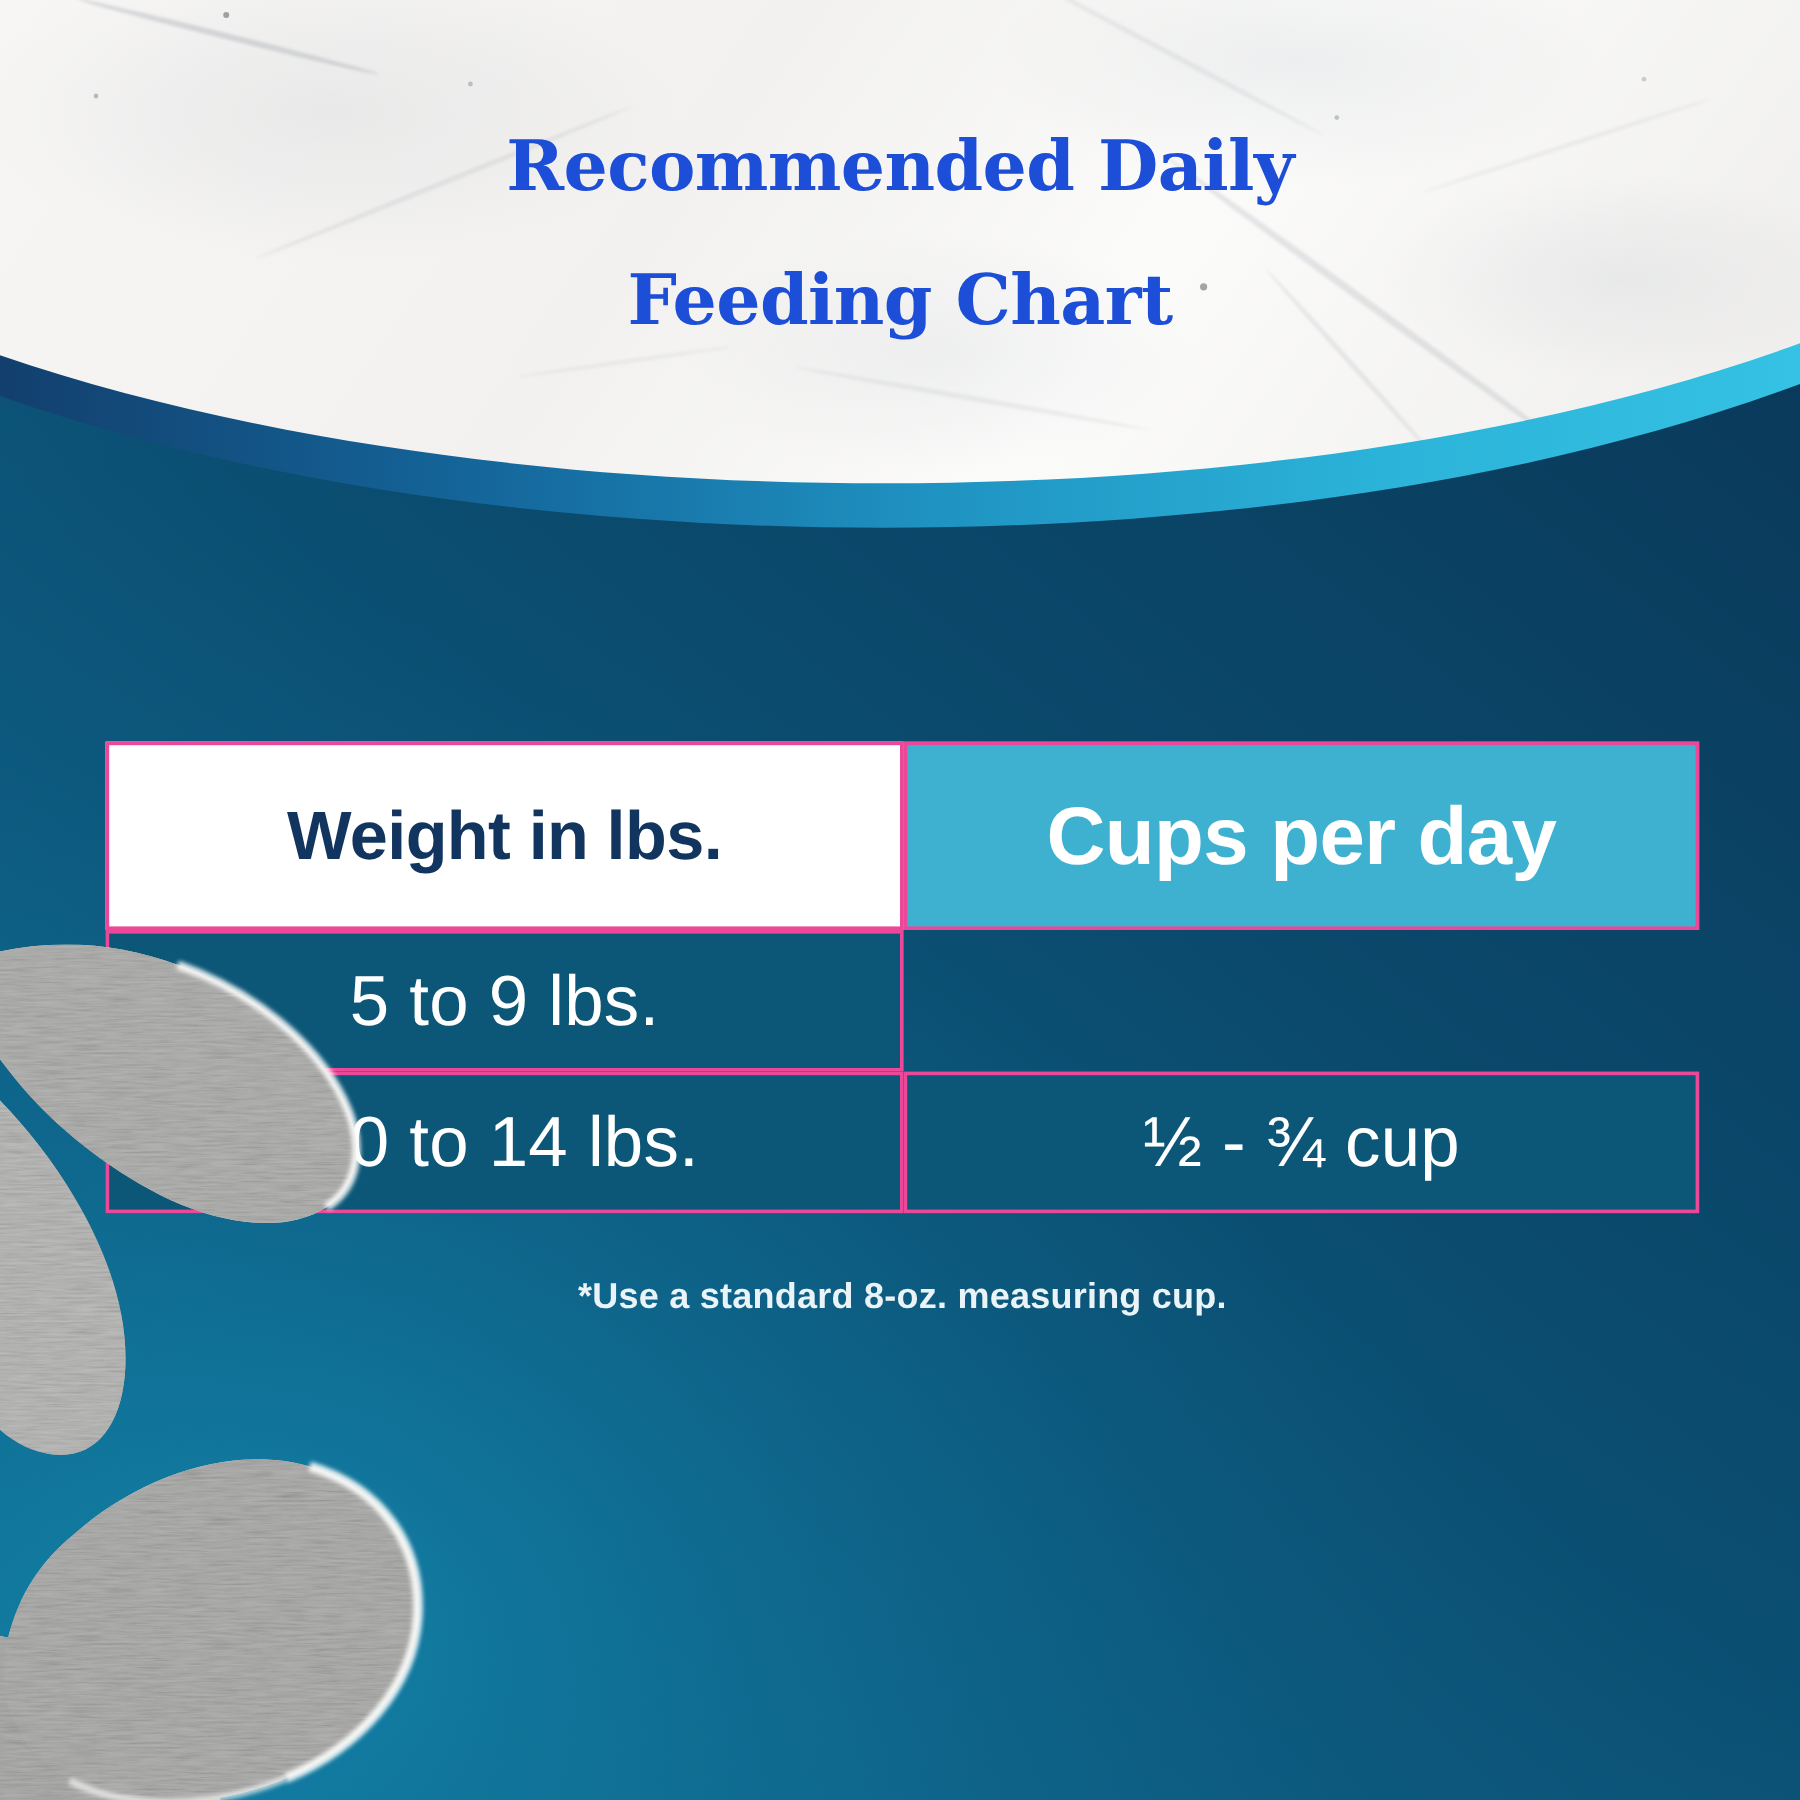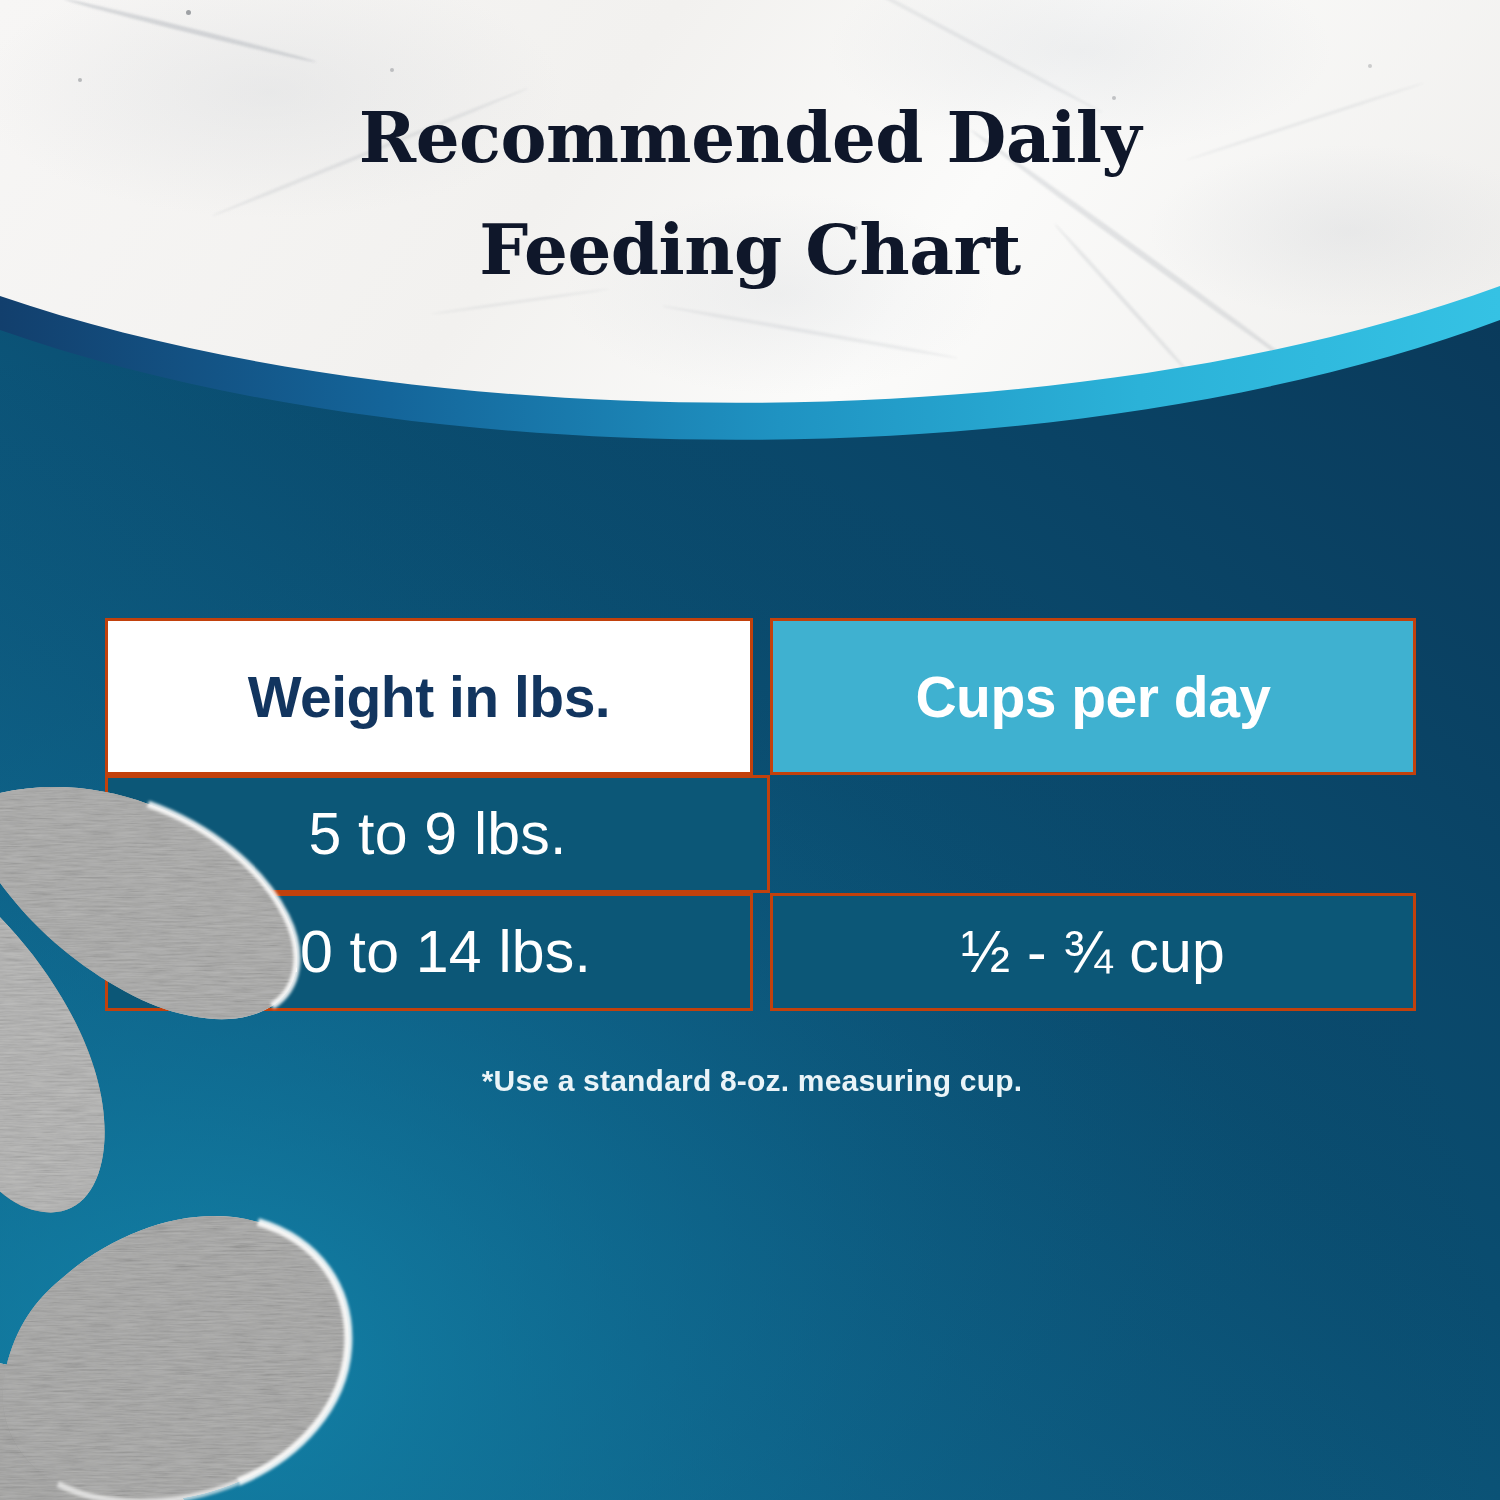--- a/index.html
+++ b/index.html
@@ -44,24 +44,24 @@
   .title-wrap {
     position: absolute;
     left: 0; top: 82px;
     width: 1500px;
     text-align: center;
     z-index: 6;
   }
   .title-line {
     font-family: "DejaVu Serif", "Liberation Serif", serif;
     font-weight: bold;
-    font-size: 69px;
+    font-size: 58px;
     line-height: 112px;
     letter-spacing: -0.5px;
-    color: #0f172a;
+    color: #1d4ed8;
     white-space: nowrap;
   }
 
   
   .body-wrap {
     position: absolute;
     left: 0; top: 0;
     width: 1500px;
     height: 1500px;
     z-index: 3;
@@ -73,43 +73,42 @@
     left: 88px;
     top: 618px;
     width: 1328px;
     z-index: 8;
     border-collapse: separate;
     border-spacing: 0;
   }
   .trow { display: flex; }
   .cell {
     box-sizing: border-box;
-    border: 3px solid #c2410c;
+    border: 3px solid #ec4899;
     display: flex;
     align-items: center;
     justify-content: center;
     text-align: center;
-    margin-left: 17px;
   }
   .col-left  { width: 665px; }
   .col-right { width: 663px; }
 
   .head-left {
     height: 157px;
     background: #ffffff;
     color: #12355f;
     font-size: 57px;
     font-weight: bold;
     letter-spacing: -0.5px;
   }
   .head-right {
     height: 157px;
     background: #3fb1d0;
     color: #ffffff;
-    font-size: 57px;
+    font-size: 68px;
     font-weight: bold;
     letter-spacing: -0.5px;
   }
   .data-cell {
     height: 118px;
     background: #0c5777;
     color: #ffffff;
     font-size: 59px;
     font-weight: normal;
     letter-spacing: 0.2px;

